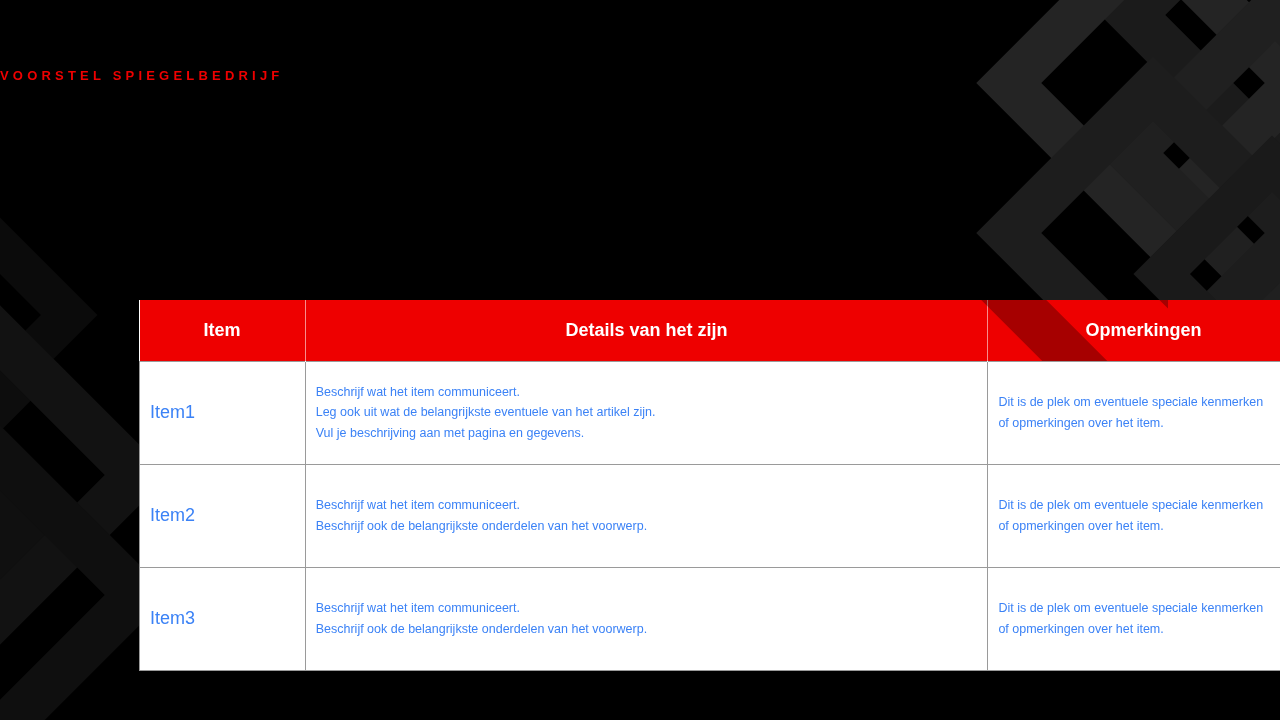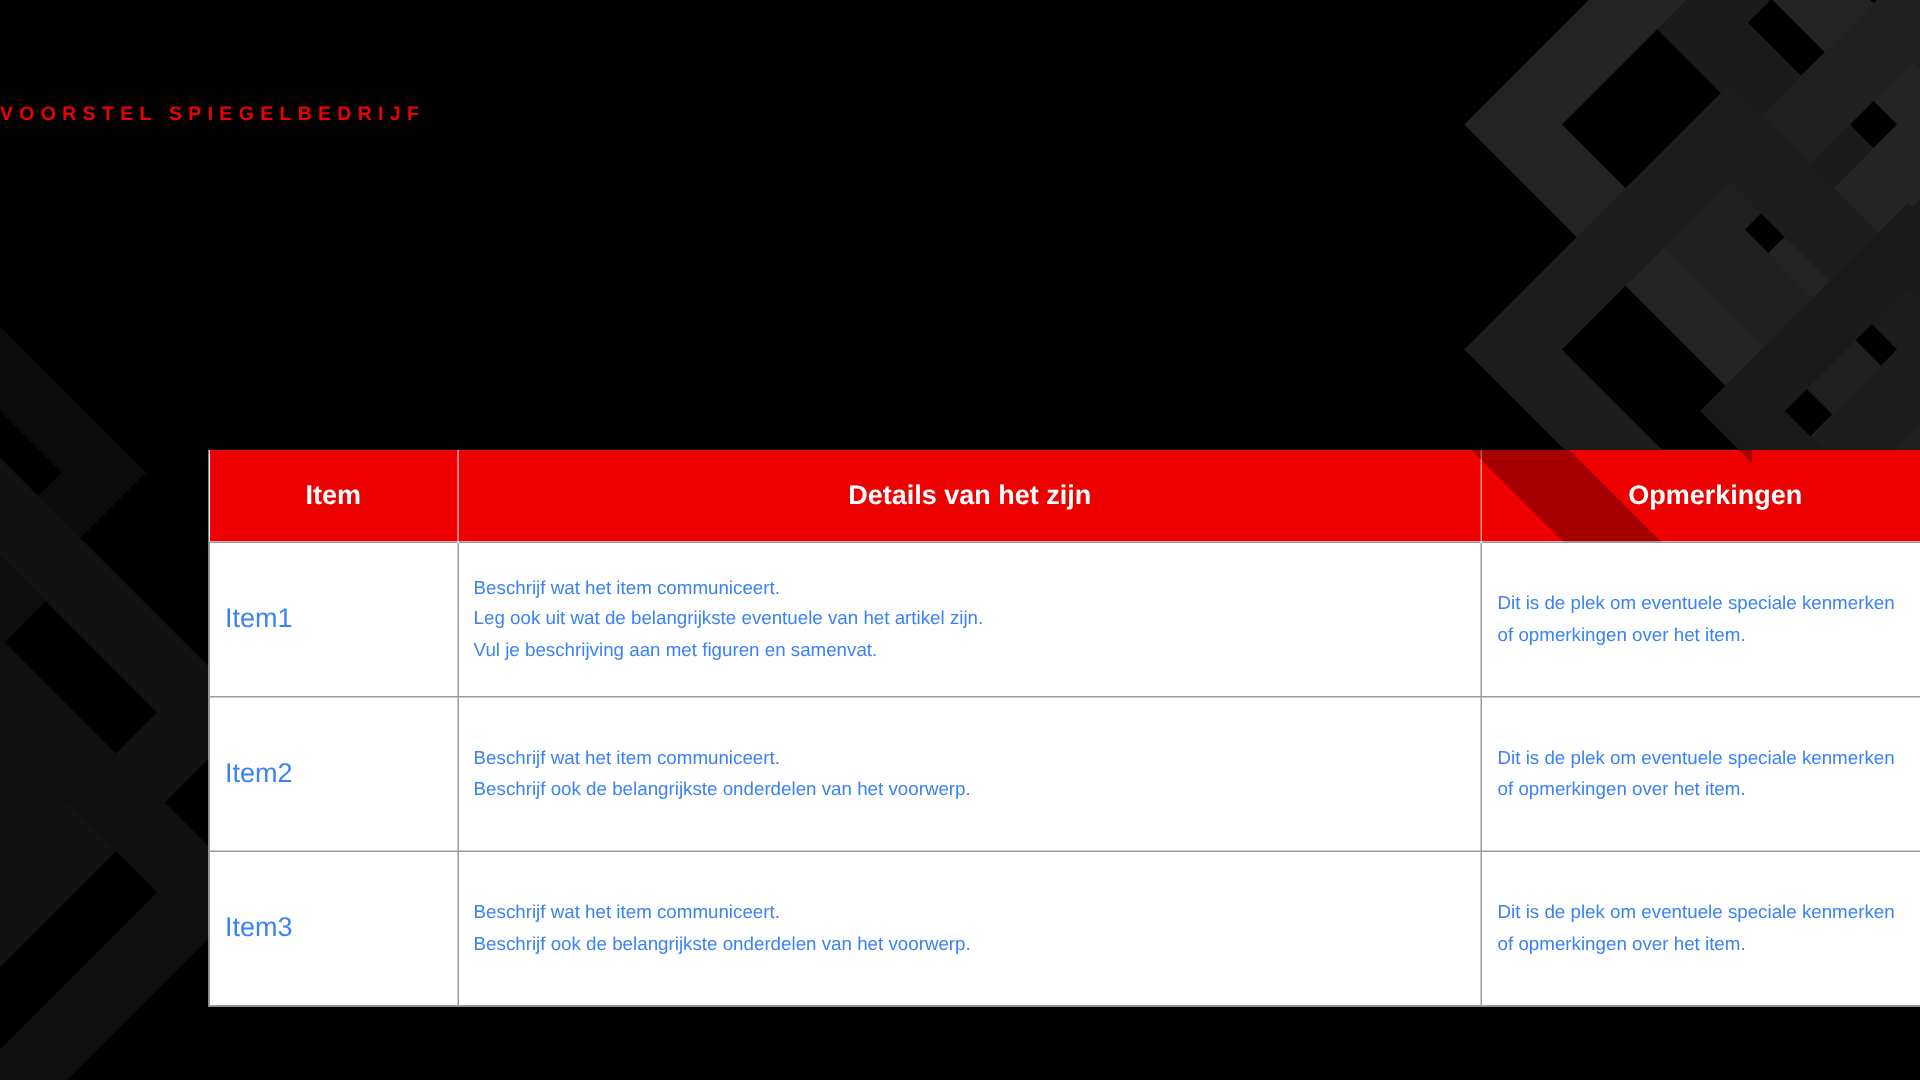--- a/index.html
+++ b/index.html
@@ -166,21 +166,21 @@
           <th>Details van het zijn</th>
           <th>Opmerkingen</th>
         </tr>
       </thead>
       <tbody>
         <tr>
           <td class="cell-item">Item1</td>
           <td class="cell-lines">
             <span>Beschrijf wat het item communiceert.</span>
             <span>Leg ook uit wat de belangrijkste eventuele van het artikel zijn.</span>
-            <span>Vul je beschrijving aan met figuren en samenvat.</span>
+            <span>Vul je beschrijving aan met pagina en gegevens.</span>
           </td>
           <td class="cell-lines">
             <span>Dit is de plek om eventuele speciale kenmerken</span>
             <span>of opmerkingen over het item.</span>
           </td>
         </tr>
         <tr>
           <td class="cell-item">Item2</td>
           <td class="cell-lines">
             <span>Beschrijf wat het item communiceert.</span>

